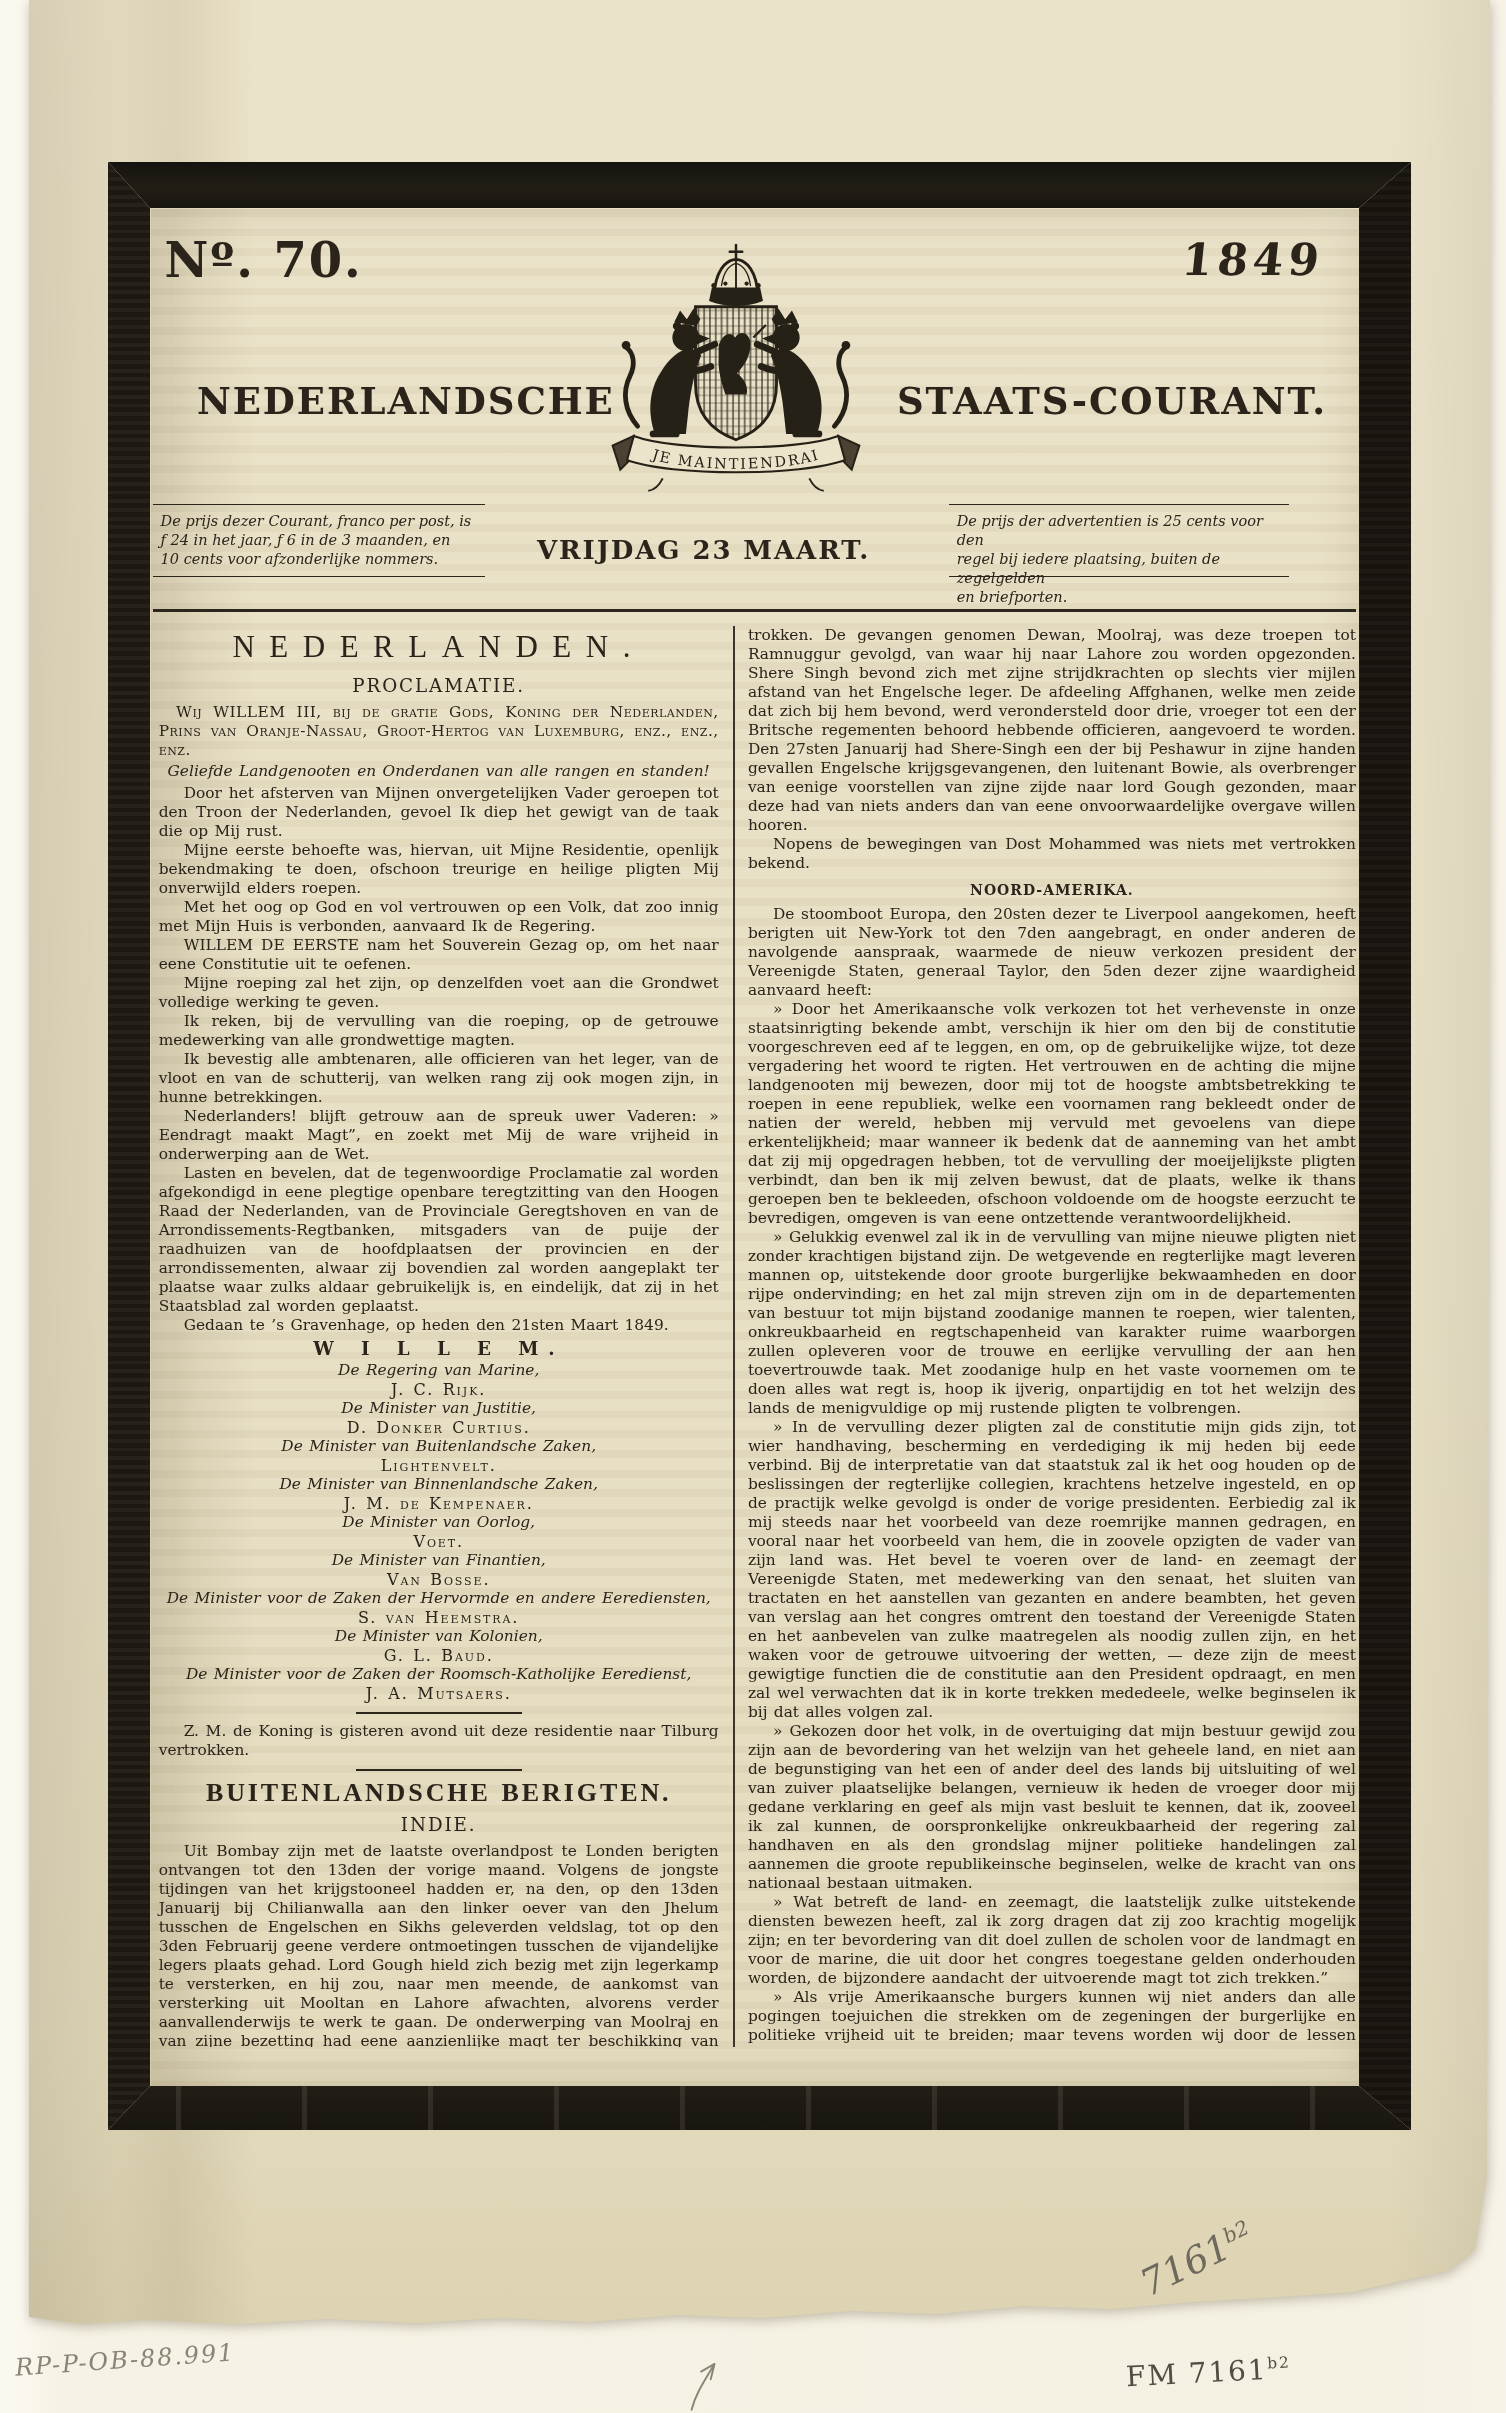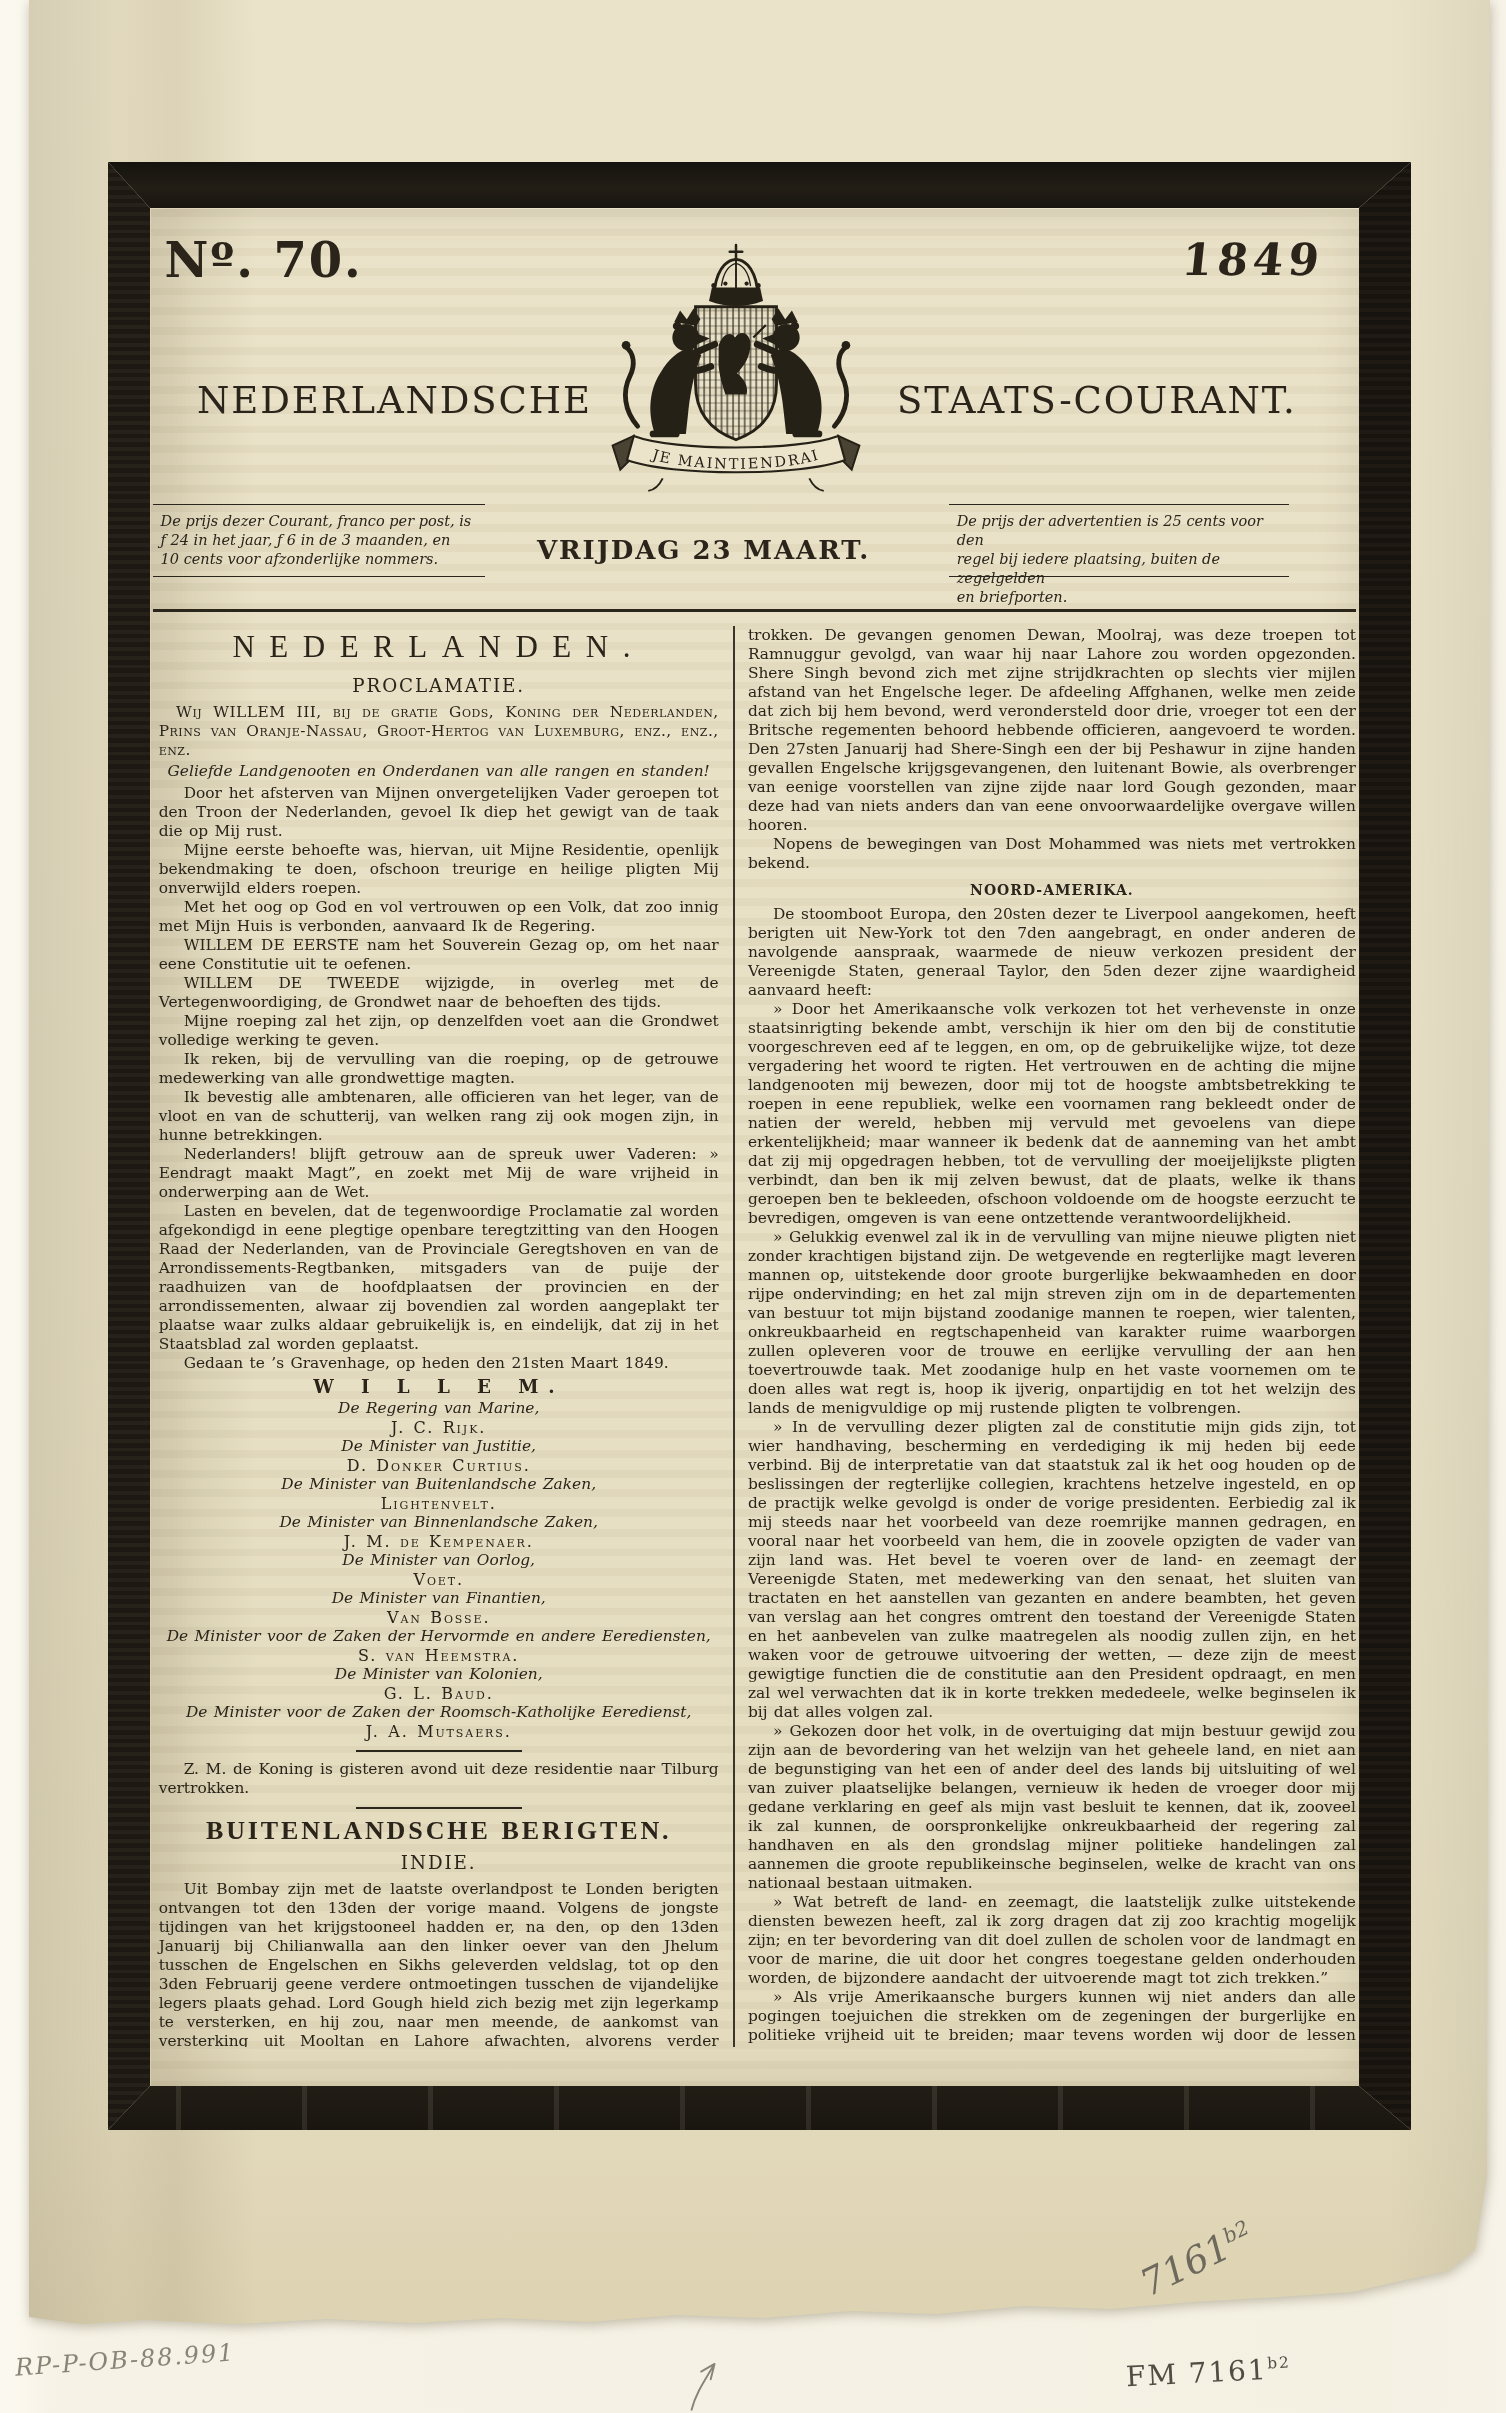--- a/index.html
+++ b/index.html
@@ -36,21 +36,21 @@
     background:repeating-linear-gradient(0deg,#1f1b14 0 3.9px,#171410 3.9px 8.7px);
     clip-path:polygon(100% 0,100% 100%,0 calc(100% - 44px),0 46px);}
   
   .content{position:absolute;left:122px;top:209px;width:1209px;height:1877px;
     color:#2a241a;box-shadow:inset 0 0 46px rgba(70,58,32,.14);}
   .bleed{position:absolute;inset:0;pointer-events:none;opacity:.5;filter:blur(0.7px);
     background:repeating-linear-gradient(180deg,rgba(110,94,56,.10) 0 7.7px,rgba(110,94,56,0) 7.7px 19.7px);}
   .issue{position:absolute;left:13.5px;top:23px;font-size:48px;font-weight:700;letter-spacing:1.9px;}
   .year{position:absolute;left:1020px;top:25px;width:164px;text-align:center;
     font-size:44px;font-weight:700;letter-spacing:4.8px;transform:skewX(-6deg);}
-  .title{position:absolute;top:170px;font-size:37px;font-weight:400;letter-spacing:1.9px;white-space:nowrap;}
+  .title{position:absolute;top:170px;font-size:37px;font-weight:700;letter-spacing:1.9px;white-space:nowrap;}
   .title-l{left:46px;}
   .title-r{left:746px;}
   .arms{position:absolute;left:423px;top:27px;width:324px;height:259px;}
   .price{position:absolute;top:295px;width:321px;height:58px;padding:6.8px 3.9px 5.8px 7.7px;
     font-style:italic;font-size:14.5px;line-height:19px;
     border-top:1.9px solid #2b261b;border-bottom:1.9px solid #2b261b;}
   .price-l{left:1.9px;}
   .price-r{left:798px;width:328px;}
   .dateline{position:absolute;left:386px;top:326px;width:396px;
     font-size:26px;font-weight:700;letter-spacing:1.9px;}
@@ -184,21 +184,20 @@
         <div class="columns">
           <div class="col col-left">
               <p class="h1">NEDERLANDEN.</p>
               <p class="h2">PROCLAMATIE.</p>
               <p class="sc">Wij WILLEM III, bij de gratie Gods, Koning der Nederlanden, Prins van Oranje-Nassau, Groot-Hertog van Luxemburg, enz., enz., enz.</p>
               <p class="icenter">Geliefde Landgenooten en Onderdanen van alle rangen en standen!</p>
               <p class="p">Door het afsterven van Mijnen onvergetelijken Vader geroepen tot den Troon der Nederlanden, gevoel Ik diep het gewigt van de taak die op Mij rust.</p>
               <p class="p">Mijne eerste behoefte was, hiervan, uit Mijne Residentie, openlijk bekendmaking te doen, ofschoon treurige en heilige pligten Mij onverwijld elders roepen.</p>
               <p class="p">Met het oog op God en vol vertrouwen op een Volk, dat zoo innig met Mijn Huis is verbonden, aanvaard Ik de Regering.</p>
               <p class="p">WILLEM DE EERSTE nam het Souverein Gezag op, om het naar eene Constitutie uit te oefenen.</p>
-              <p class="p">WILLEM DE TWEEDE wijzigde, in overleg met de Vertegenwoordiging, de Grondwet naar de behoeften des tijds.</p>
               <p class="p">Mijne roeping zal het zijn, op denzelfden voet aan die Grondwet volledige werking te geven.</p>
               <p class="p">Ik reken, bij de vervulling van die roeping, op de getrouwe medewerking van alle grondwettige magten.</p>
               <p class="p">Ik bevestig alle ambtenaren, alle officieren van het leger, van de vloot en van de schutterij, van welken rang zij ook mogen zijn, in hunne betrekkingen.</p>
               <p class="p">Nederlanders! blijft getrouw aan de spreuk uwer Vaderen: » Eendragt maakt Magt”, en zoekt met Mij de ware vrijheid in onderwerping aan de Wet.</p>
               <p class="p">Lasten en bevelen, dat de tegenwoordige Proclamatie zal worden afgekondigd in eene plegtige openbare teregtzitting van den Hoogen Raad der Nederlanden, van de Provinciale Geregtshoven en van de Arrondissements-Regtbanken, mitsgaders van de puije der raadhuizen van de hoofdplaatsen der provincien en der arrondissementen, alwaar zij bovendien zal worden aangeplakt ter plaatse waar zulks aldaar gebruikelijk is, en eindelijk, dat zij in het Staatsblad zal worden geplaatst.</p>
               <p class="p">Gedaan te ’s Gravenhage, op heden den 21sten Maart 1849.</p>
               <p class="sig">W I L L E M.</p>
               <p class="min-t">De Regering van Marine,</p>
               <p class="min-n">J. C. Rijk.</p>
               <p class="min-t">De Minister van Justitie,</p>

